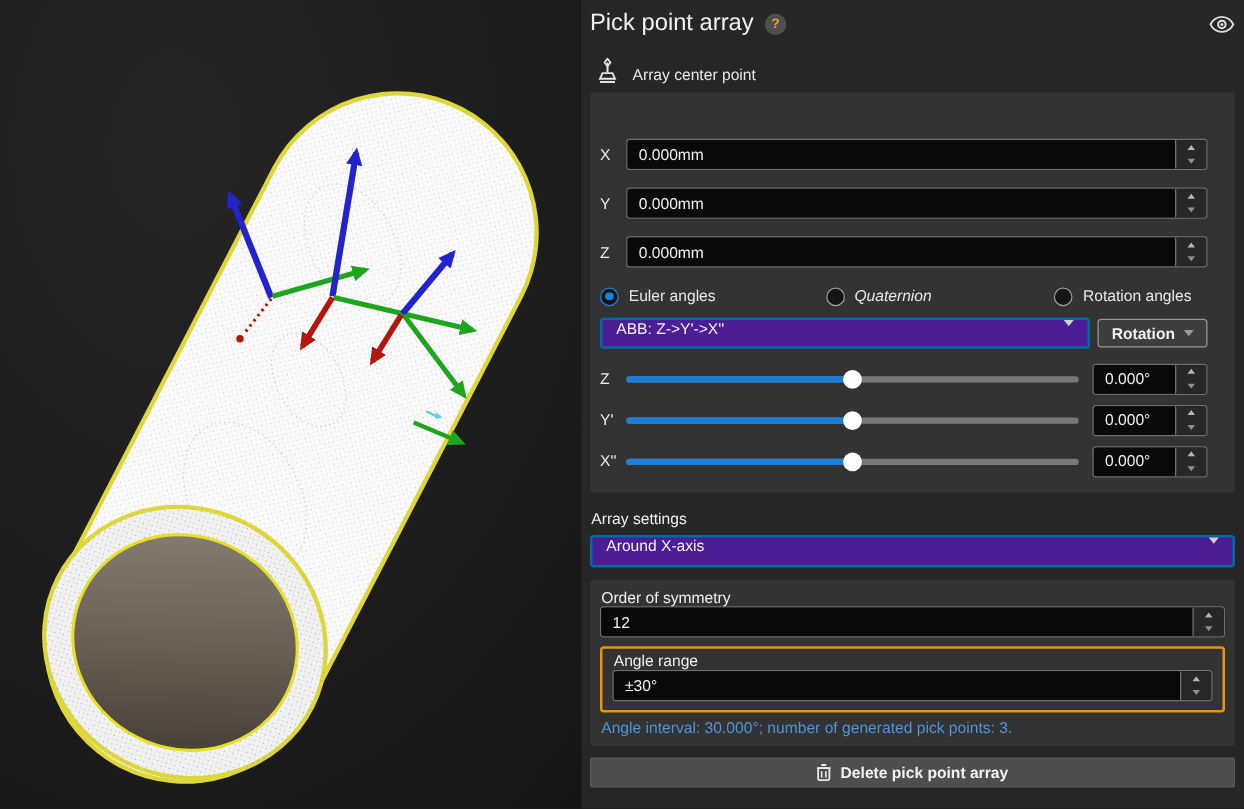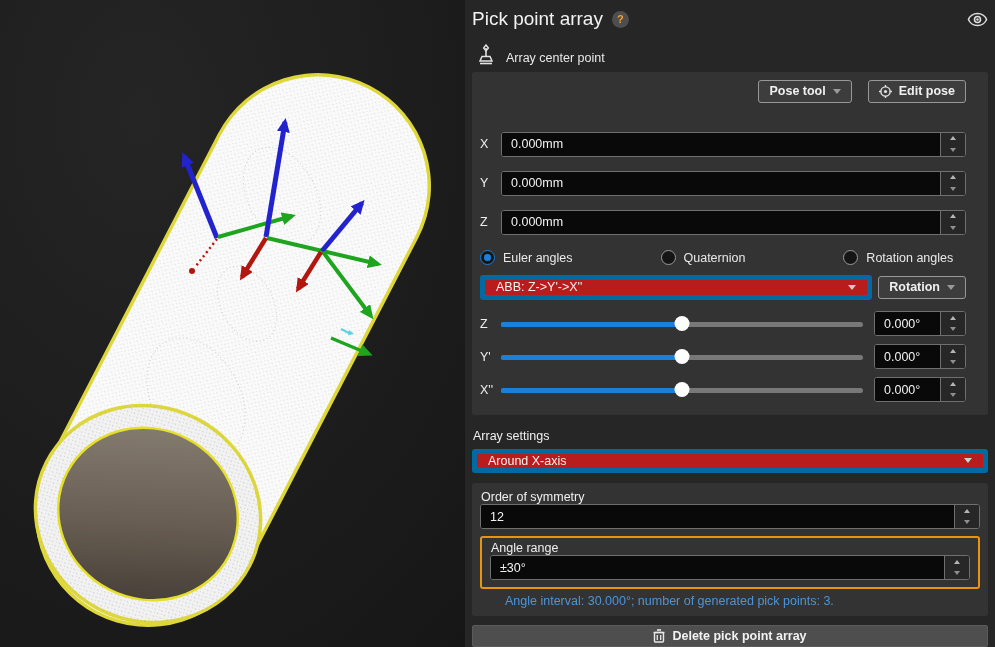--- a/index.html
+++ b/index.html
@@ -30,48 +30,48 @@
   .spin{display:flex;flex:1;height:25px;border:1px solid #6f6f6f;border-radius:3px;background:#090909;overflow:hidden;}
   .spin input{flex:1;min-width:0;background:#090909;border:none;color:#f2f2f2;font-family:"Liberation Sans",sans-serif;font-size:12.5px;padding:0 9px;outline:none;}
   .spin-btns{width:25px;flex:0 0 25px;border-left:1px solid #6f6f6f;background:#272727;display:flex;flex-direction:column;cursor:pointer;}
   .spin-btns span{flex:1;display:flex;align-items:center;justify-content:center;}
   .tri-up{width:0;height:0;border-left:3.5px solid transparent;border-right:3.5px solid transparent;border-bottom:4.5px solid #b5b5b5;}
   .tri-dn{width:0;height:0;border-left:3.5px solid transparent;border-right:3.5px solid transparent;border-top:4.5px solid #8f8f8f;}
 
   .xyz-block{margin-top:29px;}
   .radio-row{display:flex;align-items:center;margin-top:14px;height:18px;}
   .radio{display:flex;align-items:center;gap:8px;cursor:pointer;text-align:right;}
-  .radio:nth-child(2){margin-left:88px;}
+  .radio:nth-child(2){margin-left:88px;font-style:italic;}
   .radio:nth-child(3){margin-left:98px;}
   .rb{width:15px;height:15px;border-radius:50%;border:1.5px solid #9a9a9a;background:#151515;display:flex;align-items:center;justify-content:center;}
   .rb.selected{border-color:#1a80d9;}
   .rb.selected::after{content:"";width:6.5px;height:6.5px;border-radius:50%;background:#1a80d9;}
 
   .select-row{display:flex;align-items:center;gap:6px;margin-top:8px;}
-  .select{display:flex;align-items:center;height:25px;background:#b91c1c;border:5px solid #0369a1;border-radius:3px;padding:0 11px;color:#f2f2f2;cursor:pointer;}
+  .select{display:flex;height:25px;background:#4c1d95;border:2px solid #0369a1;border-radius:3px;padding:0 11px;color:#f2f2f2;cursor:pointer;}
   .select .lbl{flex:1;}
   .select.grow{flex:1;}
   .rot-btn{flex:0 0 auto;}
 
   .slider-row{display:flex;align-items:center;margin-top:9px;height:24px;}
   .slider-block{margin-top:12px;}
   .slider{position:relative;flex:1;height:24px;margin-right:11px;cursor:pointer;}
   .track{position:absolute;top:10px;left:0;right:0;height:5px;border-radius:2.5px;background:#787878;}
   .fill{width:50%;height:100%;background:#1a80d9;border-radius:2.5px 0 0 2.5px;}
   .handle{position:absolute;left:50%;top:4.5px;width:15px;height:15px;border-radius:50%;background:#ffffff;transform:translateX(-50%);}
   .spin.small{flex:0 0 92px;}
 
   .free-label{margin-top:14px;padding-left:1px;color:#efefef;}
   .select.wide{margin-top:6px;height:26px;}
 
   .array-group{margin-top:10px;padding:7px 8px 8px 8px;}
   .group-label{color:#efefef;padding-left:1px;}
   .array-group .spin{margin-top:0;}
   .orange-box{margin-top:7px;border:2px solid #e8940f;border-radius:3px;padding:3px 8px 7px 8px;}
-  .info-text{margin-top:5px;color:#4e94d6;padding-left:1px;margin-left:24px;}
+  .info-text{margin-top:5px;color:#4e94d6;padding-left:1px;}
 
   .delete-btn{margin-top:9px;height:24px;width:100%;background:#4e4e4e;border:1px solid #5a5a5a;border-radius:2px;color:#f2f2f2;font-family:"Liberation Sans",sans-serif;font-size:12.5px;font-weight:700;display:flex;align-items:center;justify-content:center;gap:7px;cursor:pointer;}
 
   .icon{flex:0 0 auto;display:inline-block;}
   .dashed-ellipse{fill:none;stroke:#b0b0b0;stroke-width:1;stroke-dasharray:1 2.6;opacity:.55;}
 </style>
 </head>
 <body>
 
 <div class="app">
@@ -162,37 +162,20 @@
         <line x1="10" y1="4" x2="10" y2="12" stroke="#e3e3e3" stroke-width="1.6"></line>
         <path d="M10 1 l2.4 3 -2.4 3 -2.4 -3 z" fill="none" stroke="#e3e3e3" stroke-width="1.4"></path>
         <path d="M6 12.5 h8 l2 4.5 h-12 z" fill="none" stroke="#e3e3e3" stroke-width="1.5"></path>
         <line x1="4" y1="19.5" x2="16" y2="19.5" stroke="#e3e3e3" stroke-width="1.6"></line>
       </svg>
       <span>Array center point</span>
     </div>
 
     <div class="group pose-group">
 
-      <div class="btn-row">
-        <button class="btn">
-          <span>Pose tool</span>
-          <span class="caret-down dim"></span>
-        </button>
-        <button class="btn">
-          <svg class="icon" width="13" height="13" viewBox="0 0 13 13">
-            <circle cx="6.5" cy="6.5" r="4.6" fill="none" stroke="#e3e3e3" stroke-width="1.4"></circle>
-            <circle cx="6.5" cy="6.5" r="1.6" fill="#e3e3e3"></circle>
-            <line x1="6.5" y1="0" x2="6.5" y2="2" stroke="#e3e3e3" stroke-width="1.4"></line>
-            <line x1="6.5" y1="11" x2="6.5" y2="13" stroke="#e3e3e3" stroke-width="1.4"></line>
-            <line x1="0" y1="6.5" x2="2" y2="6.5" stroke="#e3e3e3" stroke-width="1.4"></line>
-            <line x1="11" y1="6.5" x2="13" y2="6.5" stroke="#e3e3e3" stroke-width="1.4"></line>
-          </svg>
-          <span>Edit pose</span>
-        </button>
-      </div>
 
       <div class="xyz-block">
         <div class="field-row">
           <span class="axis-label">X</span>
           <div class="spin">
             <input readonly="" value="0.000mm" style="">
             <div class="spin-btns">
                 <span>
                   <i class="tri-up"></i>
                 </span>

